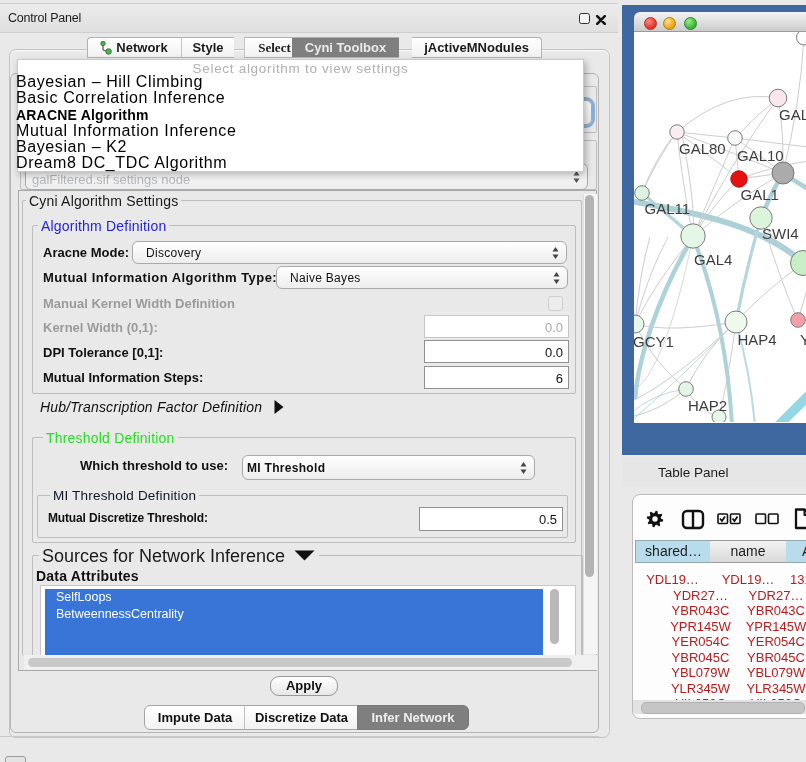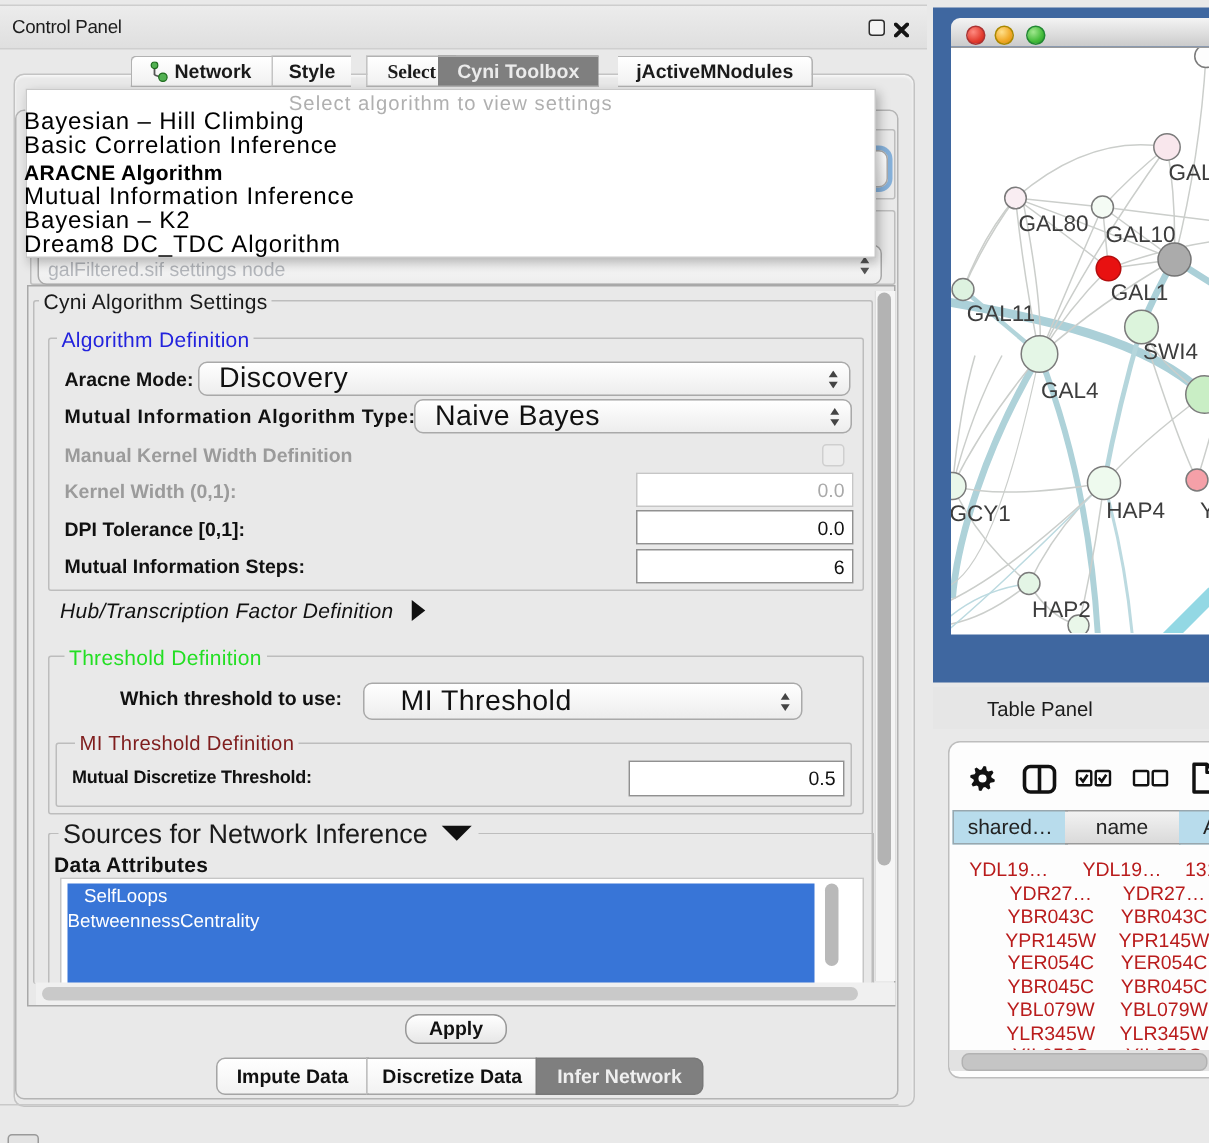--- a/index.html
+++ b/index.html
@@ -19,21 +19,21 @@
 #netgl{position:absolute;left:12px;top:3px;width:13px;height:14px;}
 
 #panel{left:10px;top:73px;width:587px;height:658px;background:#e9e9e9;border:1px solid #b4b4b4;border-radius:6px;}
 .group{position:absolute;border:1px solid #bdbdbd;border-radius:2px;}
 .gtitle{position:absolute;top:-8px;background:#e9e9e9;font-size:14px;letter-spacing:0.2px;padding:0 3px;white-space:nowrap;}
 .lbl{position:absolute;font-size:13px;font-weight:700;color:#111;white-space:nowrap;}
 .lbl.dis{color:#9b9b9b;}
 .plain{position:absolute;font-size:13px;color:#111;white-space:nowrap;}
 .combo{position:absolute;background:linear-gradient(#ffffff,#ededed);border:1px solid #a9a9a9;
  border-radius:6px;font-size:13px;color:#111;}
-.combo .cv{font-size:19px;letter-spacing:0.3px;position:absolute;left:13px;top:50%;transform:translateY(-50%);white-space:nowrap;}
+.combo .cv{font-size:12px;letter-spacing:0.3px;position:absolute;left:13px;top:50%;transform:translateY(-50%);white-space:nowrap;}
 .combo .ar{position:absolute;right:7px;top:50%;transform:translateY(-50%);width:7px;height:12px;}
 .field{position:absolute;background:#fff;border:1px solid #919191;font-size:13px;color:#111;
  text-align:right;}
 .field .fv{position:absolute;right:5px;top:50%;transform:translateY(-50%);}
 .field.dis{border:1px solid #c6c6c6;color:#a9a9a9;}
 </style>
 </head>
 <body>
 
 <div class="abs" style="left:9px;top:49px;width:599px;height:687px;background:#e9e9e9;border:1px solid #c3c3c3;border-radius:7px;box-shadow:inset 0 1px 2px rgba(255,255,255,0.8);"></div>
@@ -110,44 +110,44 @@
   </div>
 <div class="plain" style="left:40px;top:399px;font-size:14px;letter-spacing:0.2px;font-style:italic;">Hub/Transcription Factor Definition</div>
 <svg class="abs" style="left:273px;top:399px;" width="12" height="16" viewBox="0 0 12 16">
     <path d="M1.5 1 L10.5 8 L1.5 15 Z" fill="#111"></path>
   </svg>
 <div class="group" style="left:32px;top:437px;width:542px;height:104px;">
   <div class="gtitle" style="left:10px;color:#23df23;">Threshold Definition</div>
 </div>
 <div class="lbl" style="left:80px;top:458px;">Which threshold to use:</div>
 <div class="combo" style="left:242px;top:455px;width:291px;height:23px;">
- <span class="cv" style="left:24px;">MI Threshold</span>
+ <span class="cv" style="left:4px;font-weight:bold;">MI Threshold</span>
  <svg class="ar" viewBox="0 0 7 12">
       <path d="M3.5 0 L6.5 4.5 H0.5 Z" fill="#444"></path>
       <path d="M3.5 12 L6.5 7.5 H0.5 Z" fill="#444"></path>
     </svg>
   </div>
 <div class="group" style="left:37px;top:495px;width:529px;height:41px;">
-  <div class="gtitle" style="left:12px;color:#7f1d1d;font-size:13.5px;">MI Threshold Definition</div>
+  <div class="gtitle" style="left:12px;color:#0f172a;font-size:13.5px;">MI Threshold Definition</div>
 </div>
 <div class="lbl" style="left:48px;top:511px;font-size:12px;letter-spacing:-0.15px;">Mutual Discretize Threshold:</div>
 <div class="field" style="left:419px;top:507px;width:142px;height:22px;">
     <span class="fv">0.5</span>
   </div>
 <div class="group" style="left:32px;top:555px;width:549px;height:110px;border-bottom:none;">
   <div class="gtitle" style="left:6px;top:-10px;color:#1a1a1a;font-weight:400;font-size:18px;letter-spacing:0;padding-right:34px;">Sources for Network Inference</div>
 </div>
 <svg class="abs" style="left:294px;top:550px;z-index:3;" width="21" height="11" viewBox="0 0 21 11">
     <path d="M0.5 0.5 H20.5 L10.5 10.5 Z" fill="#111"></path>
   </svg>
 <div class="lbl" style="left:36px;top:568px;font-size:14px;letter-spacing:0.2px;">Data Attributes</div>
 <div class="abs" style="left:40px;top:585px;width:534px;height:70px;background:#fff;border:1px solid #c6c6c6;overflow:hidden;">
   <div style="position:absolute;left:4px;top:3px;width:498px;height:80px;background:#3875d7;color:#fff;font-size:12.5px;">
     <div style="height:17.3px;line-height:17.3px;padding-left:11px;">SelfLoops</div>
-    <div style="height:17.3px;line-height:17.3px;">BetweennessCentrality</div>
+    <div style="height:17.3px;line-height:17.3px;padding-left:11px;">BetweennessCentrality</div>
   </div>
   <div style="position:absolute;left:509px;top:3px;width:9px;height:55px;background:#b9b9b9;border-radius:5px;"></div>
 </div>
 
 <div class="abs" style="left:583px;top:194px;width:13px;height:460px;background:#f5f5f5;border-left:1px solid #dedede;"></div>
 <div class="abs" style="left:585px;top:195px;width:9px;height:382px;background:#b3b3b3;border-radius:5px;"></div>
 <div class="abs" style="left:24px;top:655px;width:573px;height:15px;background:#f0f0f0;"></div>
 <div class="abs" style="left:28px;top:658px;width:544px;height:9px;background:#c9c9c9;border-radius:5px;"></div>
 
 <div class="abs" style="left:270px;top:676px;width:66px;height:18px;background:linear-gradient(#ffffff,#e7e7e7);border:1px solid #999;border-radius:9px;text-align:center;line-height:18px;font-size:13px;font-weight:700;color:#111;">Apply</div>

